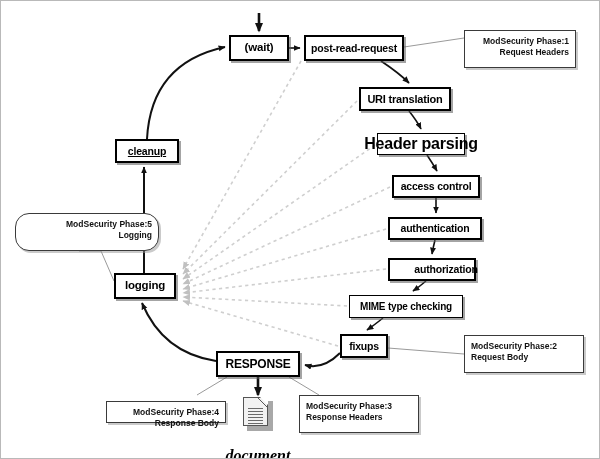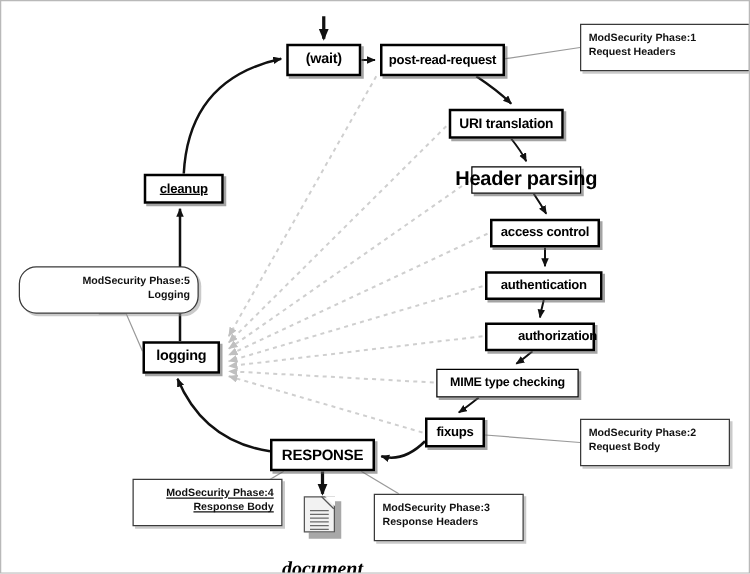--- a/index.html
+++ b/index.html
@@ -219,36 +219,36 @@
   </div>
 
   <div class="node thick sh" style="left:113px;top:272px;width:62px;height:26px;font-size:11.5px;">
     <span class="inner">logging</span>
   </div>
 
   <div class="node thick sh" style="left:114px;top:138px;width:64px;height:24px;font-size:10.5px;text-decoration:underline;">
     <span class="inner">cleanup</span>
   </div>
 
-  <div class="anno left" style="left:463px;top:18px;width:136px;height:38px;">
+  <div class="anno left" style="left:463px;top:29px;width:112px;height:38px;text-align:right;">
     <div>ModSecurity Phase:1</div>
     <div>Request Headers</div>
   </div>
 
   <div class="anno right" style="left:14px;top:212px;width:144px;height:38px;border-radius:14px;">
     <div>ModSecurity Phase:5</div>
     <div>Logging</div>
   </div>
 
   <div class="anno left" style="left:463px;top:334px;width:120px;height:38px;">
     <div>ModSecurity Phase:2</div>
     <div>Request Body</div>
   </div>
 
-  <div class="anno right" style="left:105px;top:382px;width:120px;height:38px;text-decoration:underline;">
+  <div class="anno right" style="left:105px;top:400px;width:120px;height:22px;">
     <div>ModSecurity Phase:4</div>
     <div>Response Body</div>
   </div>
 
   <div class="anno left" style="left:298px;top:394px;width:120px;height:38px;">
     <div>ModSecurity Phase:3</div>
     <div>Response Headers</div>
   </div>
 
   <div id="doc-wrap" style="left:221px;top:396px;">

